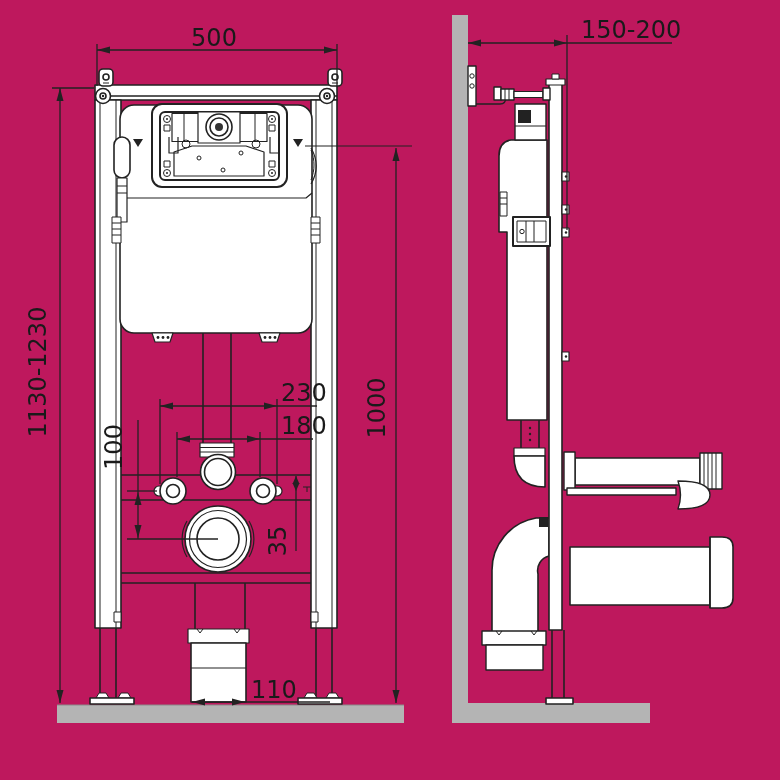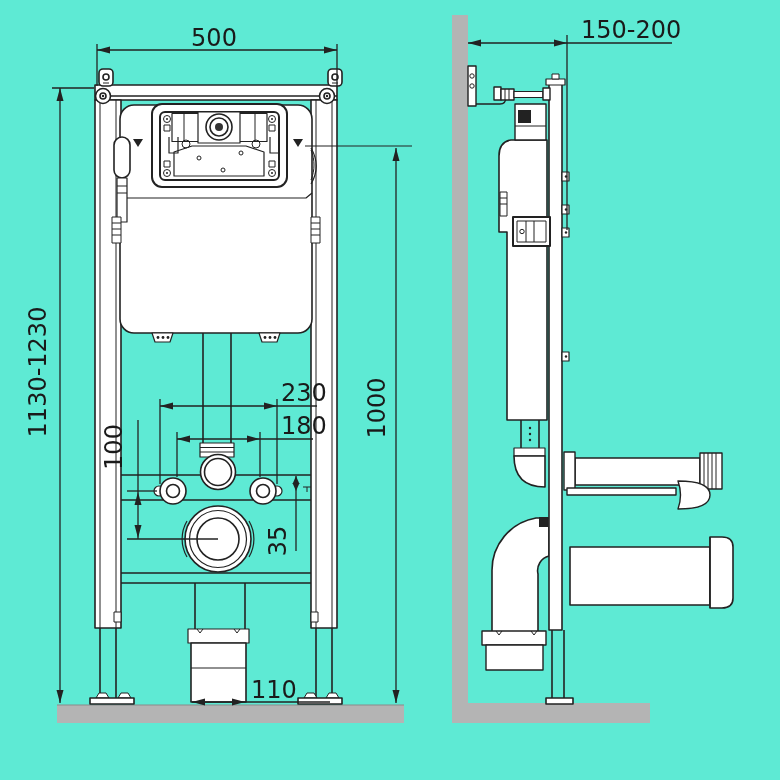--- a/index.html
+++ b/index.html
@@ -1,16 +1,16 @@
 <!DOCTYPE html>
 <html><head>
 <meta charset="utf-8">
 <style>
   html,body{margin:0;padding:0;background:#fff;}
-  .canvas{position:relative;width:780px;height:780px;background:#5eead4;overflow:hidden;
+  .canvas{position:relative;width:780px;height:780px;background:#be185d;overflow:hidden;
           font-family:"DejaVu Sans", "Liberation Sans", sans-serif;}
   svg{display:block;}
   text{font-family:"DejaVu Sans", "Liberation Sans", sans-serif;font-size:24px;fill:#1a1a1a;}
 </style>
 </head>
 <body>
 
 <div class="canvas">
 <svg width="780" height="780" viewBox="0 0 780 780">
 

